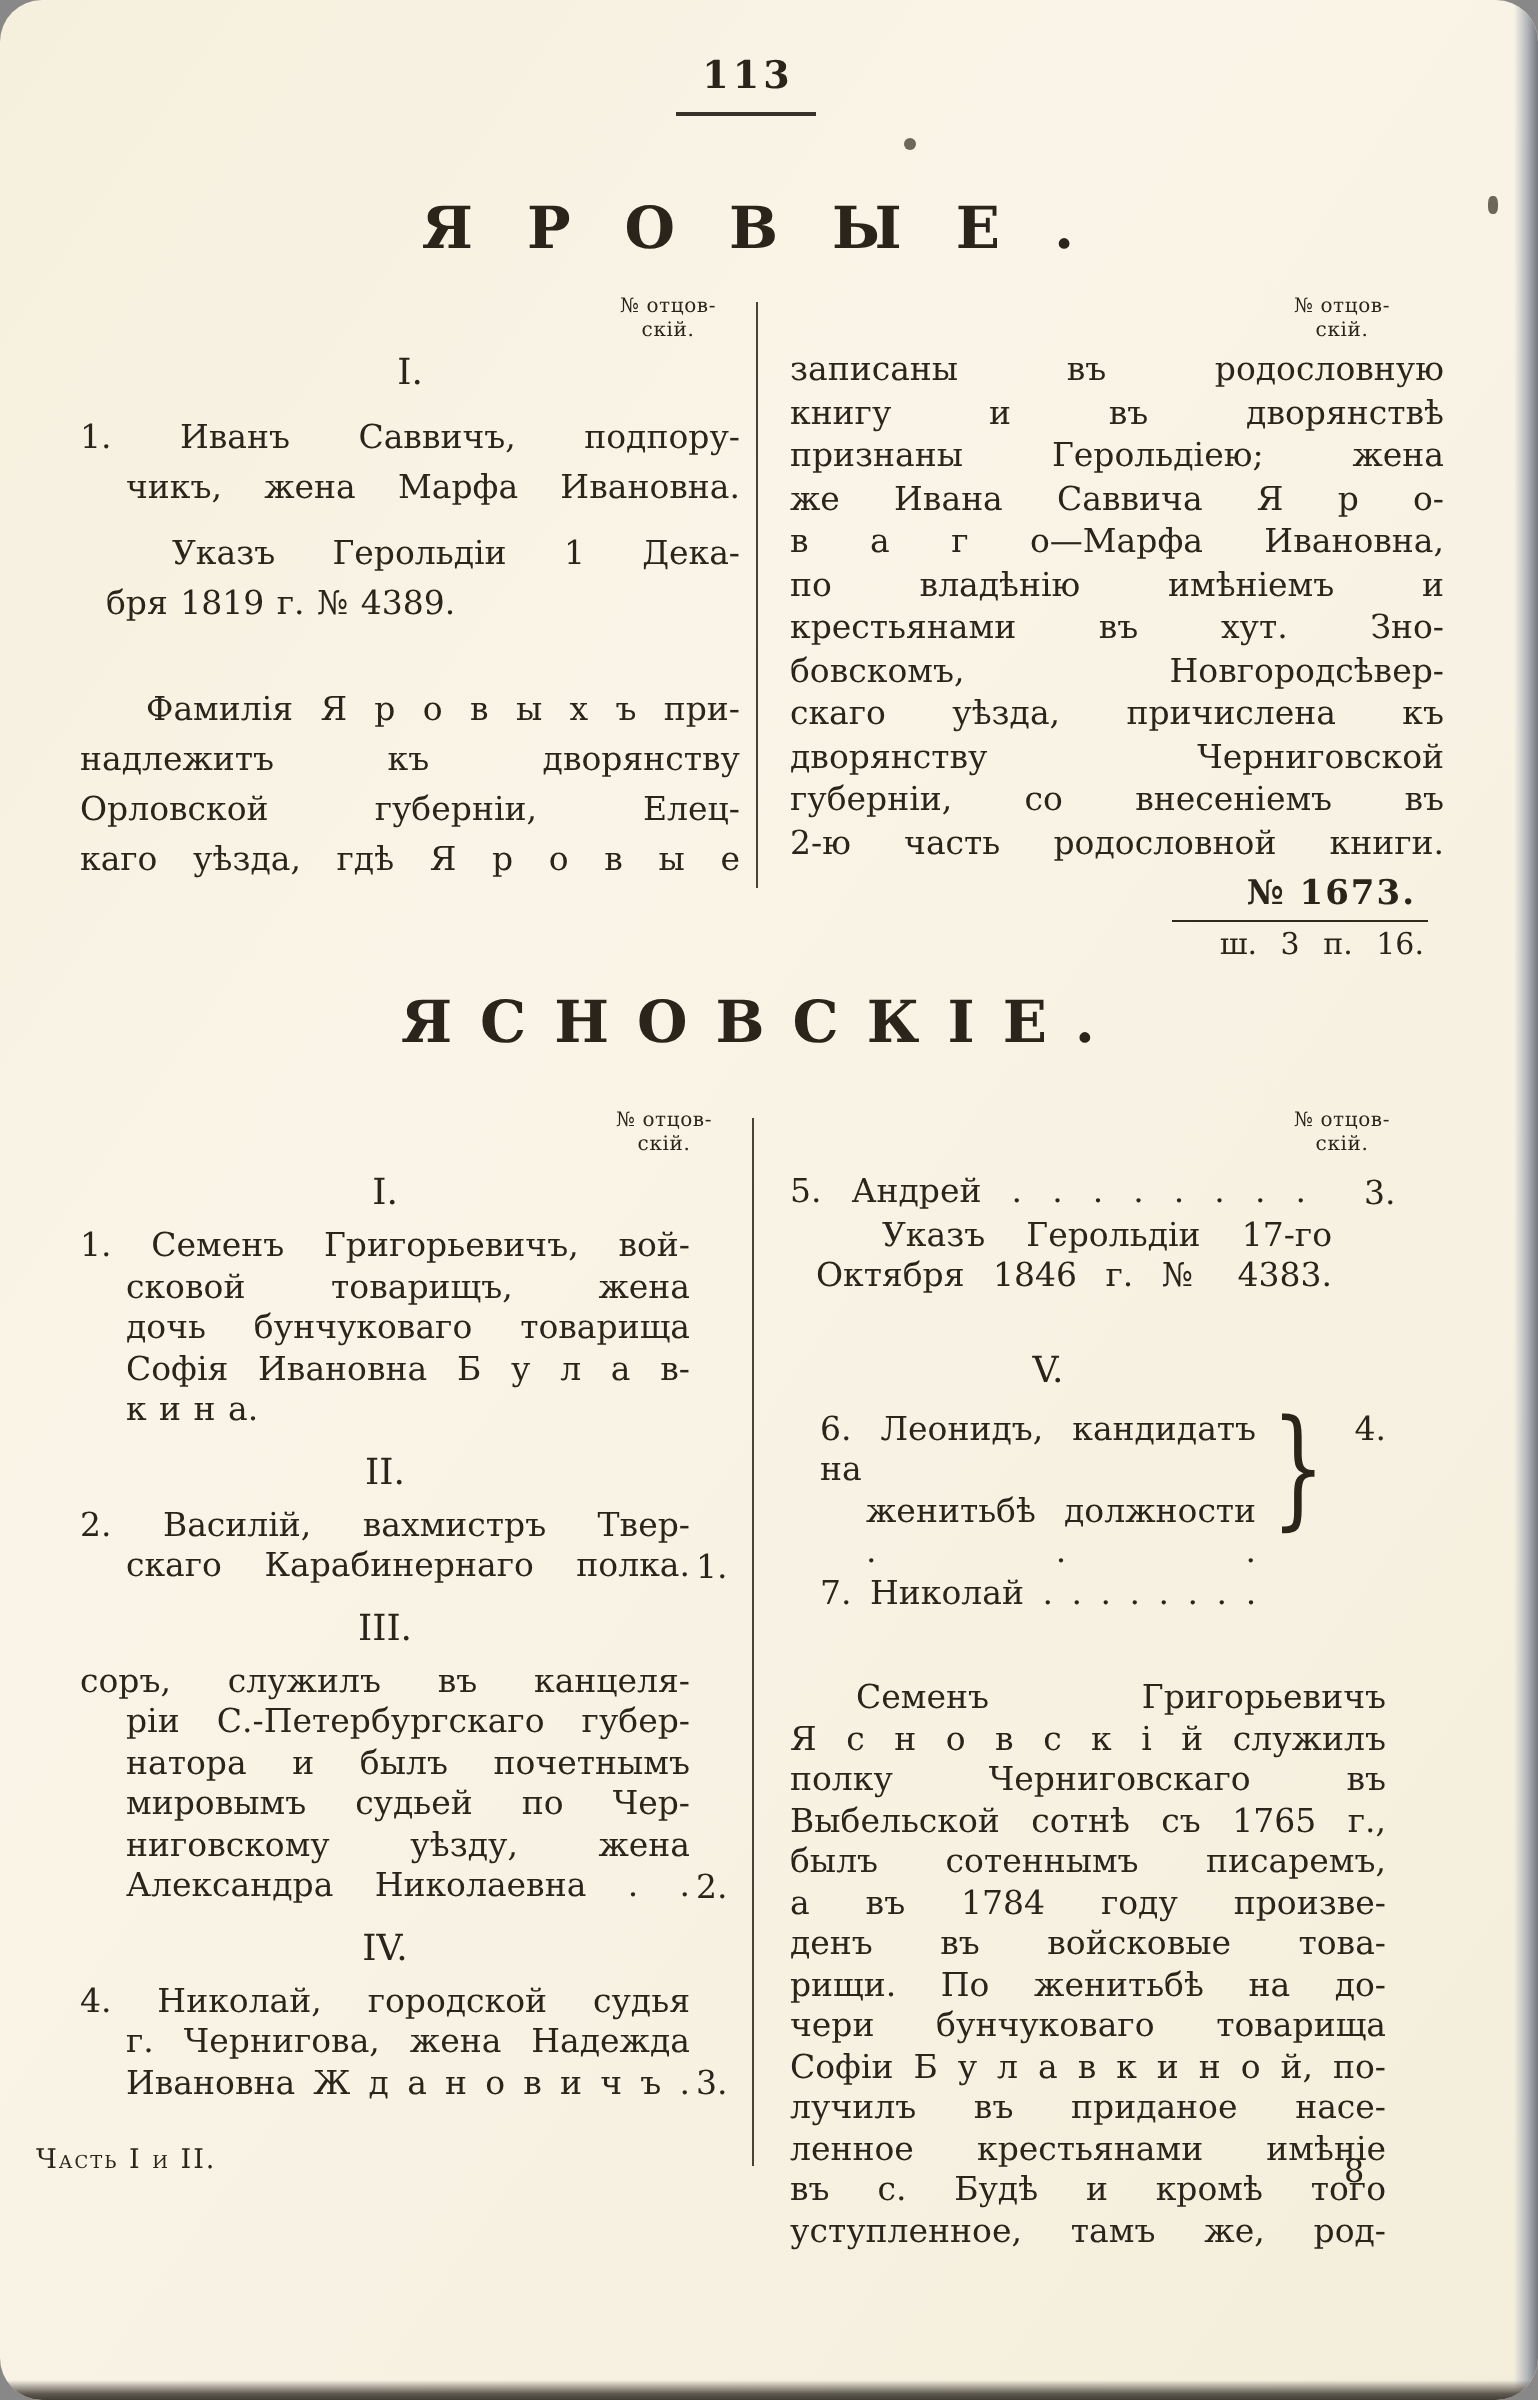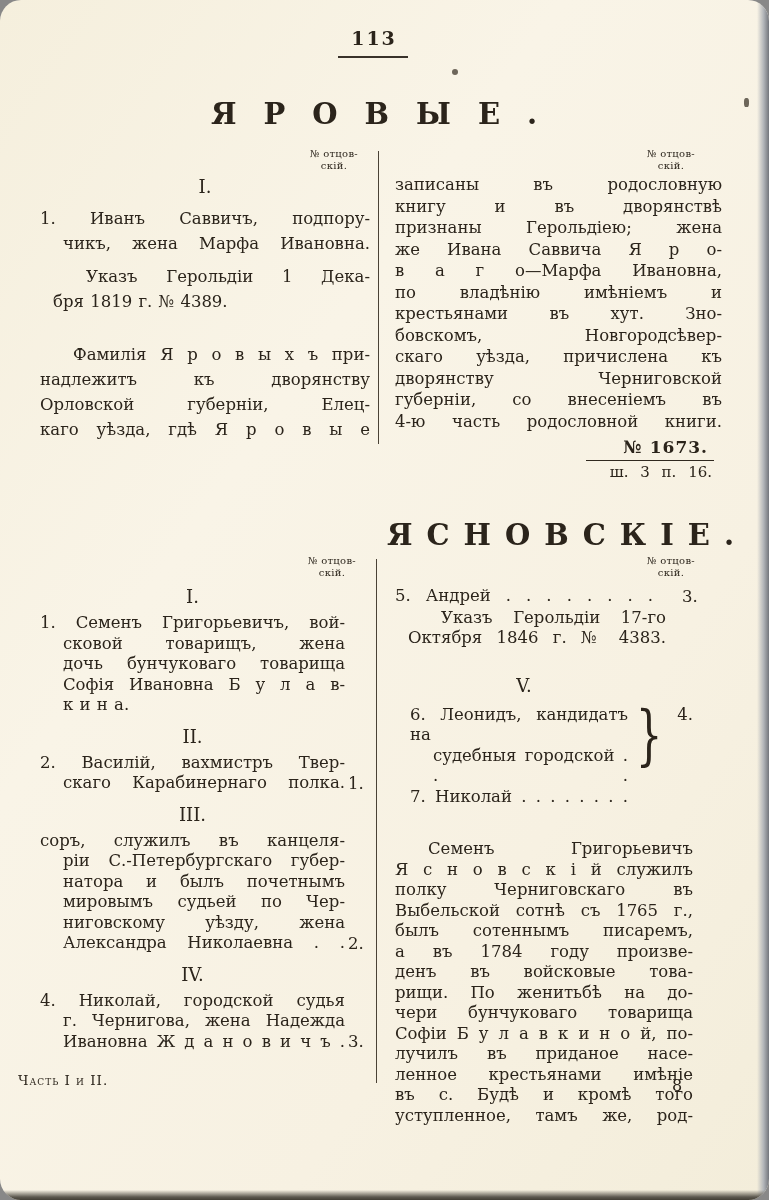--- a/index.html
+++ b/index.html
@@ -22,21 +22,21 @@
                  background:linear-gradient(to right, rgba(120,118,110,0), #b2b5b9 55%, #73767c); }
   .edge-bottom { position:absolute; left:0; bottom:0; width:100%; height:10px;
                  background:linear-gradient(to bottom, rgba(100,95,85,0), #5c584f 70%, #423e35); }
   .footer-left { position:absolute; left:18px; top:1072px; font-size:13.5px;
                  font-variant:small-caps; letter-spacing:1px; }
   .footer-sig  { position:absolute; left:672px; top:1076px; font-size:16px; }
   
   .sect-title { position:absolute; left:0; width:748px; text-align:center;
                 font-size:29px; font-weight:bold; }
   .t1 { top:97px;  letter-spacing:27px; padding-left:27px; box-sizing:border-box; }
-  .t2 { top:518px; letter-spacing:14px; padding-left:14px; box-sizing:border-box;text-align:right; }
+  .t2 { top:494px; letter-spacing:14px; padding-left:14px; box-sizing:border-box; }
   .colhead { position:absolute; width:86px; font-size:10px; line-height:12px;
              text-align:center; letter-spacing:0.3px; }
   .ch1 { left:291px; top:148px; }
   .ch2 { left:628px; top:148px; }
   .ch3 { left:289px; top:555px; }
   .ch4 { left:628px; top:555px; }
   .vrule { position:absolute; width:1px; background:#4a4236; }
   .r1 { left:378px; top:151px; height:293px; }
   .r2 { left:376px; top:559px; height:524px; }
   
@@ -124,21 +124,21 @@
         <div class="line">книгу и въ дворянствѣ</div>
         <div class="line">признаны Герольдіею; жена</div>
         <div class="line">же Ивана Саввича Я р о-</div>
         <div class="line">в а г о—Марфа Ивановна,</div>
         <div class="line">по владѣнію имѣніемъ и</div>
         <div class="line">крестьянами въ хут. Зно-</div>
         <div class="line">бовскомъ, Новгородсѣвер-</div>
         <div class="line">скаго уѣзда, причислена къ</div>
         <div class="line">дворянству Черниговской</div>
         <div class="line">губерніи, со внесеніемъ въ</div>
-        <div class="line">4-ю часть родословной книги.</div>
+        <div class="line">2-ю часть родословной книги.</div>
       </div>
     <div class="case-num">№ 1673.</div>
     <div class="case-rule"></div>
     <div class="case-ref">ш. 3 п. 16.</div>
   </div>
 
   <div class="sect-title t2">ЯСНОВСКІЕ.</div>
 
   <div class="colhead ch3">
     <div>№ отцов-</div>
@@ -200,21 +200,21 @@
       <span class="numR">3.</span>
     </div>
     <div class="para decree ind">
         <div class="line">Указъ Герольдіи 17-го</div>
         <div class="line">Октября 1846 г. № 4383.</div>
       </div>
     <div class="roman">V.</div>
     <div class="group">
       <div class="para narrow hang2">
           <div class="line">6. Леонидъ, кандидатъ на</div>
-          <div class="line">судебныя городской . . .</div>
+          <div class="line">женитьбѣ должности . . .</div>
           <div class="line">7. Николай . . . . . . . .</div>
         </div>
       <span class="brace">}</span>
       <span class="group-num">4.</span>
     </div>
     <div class="para ind bio">
         <div class="line">Семенъ Григорьевичъ</div>
         <div class="line">Я с н о в с к і й служилъ</div>
         <div class="line">полку Черниговскаго въ</div>
         <div class="line">Выбельской сотнѣ съ 1765 г.,</div>

